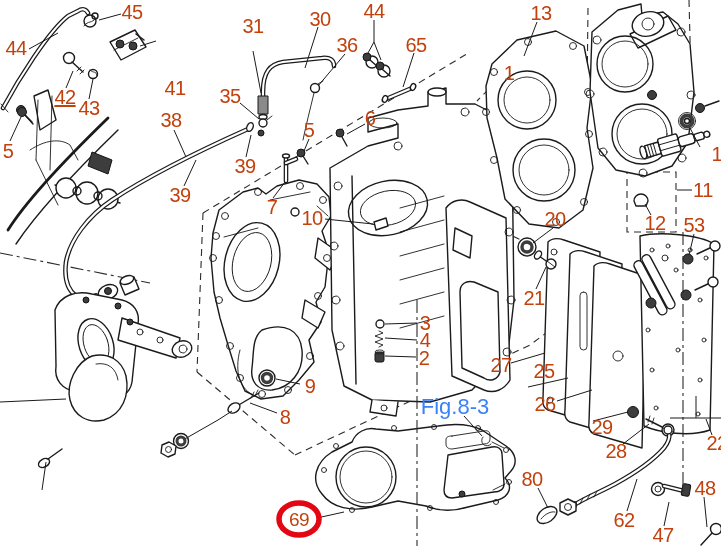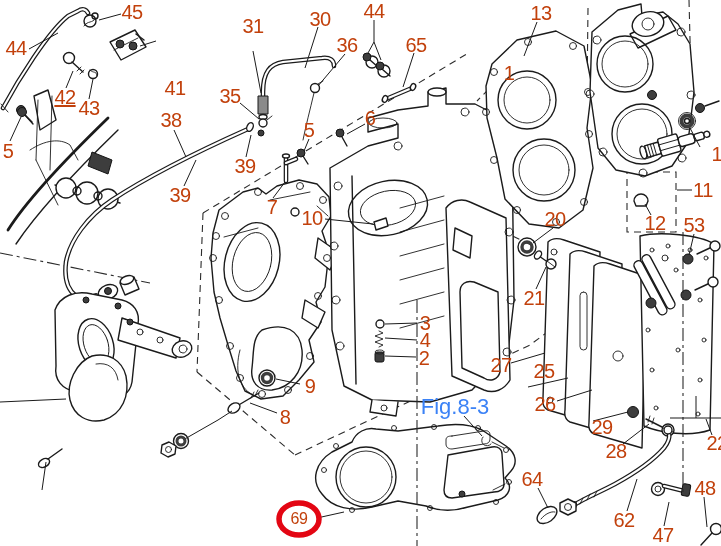--- a/index.html
+++ b/index.html
@@ -3,21 +3,21 @@
 <meta charset="utf-8">
 <style>
   html,body{margin:0;padding:0;background:#fff;}
   .stage{position:relative;width:721px;height:546px;background:#fff;overflow:hidden;
          font-family:"Liberation Sans",sans-serif;}
   .stage svg{position:absolute;left:0;top:0;}
   #labels-layer{position:absolute;left:0;top:0;width:100%;height:100%;}
   .part-label{position:absolute;transform:translate(-50%,-50%);
       font:400 20px/1 "Liberation Sans",sans-serif;color:#c2410c;letter-spacing:-.5px;
       white-space:nowrap;cursor:default;}
-  .part-label.highlighted{font-size:16px;}
+  .part-label.highlighted{font-size:19px;}
   .fig-ref{position:absolute;left:455px;top:407px;transform:translate(-50%,-50%);
       font:400 22px/1 "Liberation Sans",sans-serif;color:#3b82f6;white-space:nowrap;}
   
   .ln{fill:none;stroke:#1b1b1b;stroke-width:1.4;stroke-linecap:round;stroke-linejoin:round}
   .lnw{fill:#fff;stroke:#1b1b1b;stroke-width:1.4;stroke-linecap:round;stroke-linejoin:round}
   .thn{stroke-width:.9}
   .thk{stroke-width:2.8}
   .dk{fill:#3d3d3d;stroke:#141414;stroke-width:1}
   .dl{fill:none;stroke:#2b2b2b;stroke-width:1.1;stroke-dasharray:7 5}
   .cl{fill:none;stroke:#2b2b2b;stroke-width:1.1;stroke-dasharray:13 4 3 4}
@@ -522,21 +522,21 @@
       <span class="part-label" style="left: 425px; top: 323px;">3</span>
       <span class="part-label" style="left: 425px; top: 340px;">4</span>
       <span class="part-label" style="left: 424px; top: 358px;">2</span>
       <span class="part-label" style="left: 310px; top: 386px;">9</span>
       <span class="part-label" style="left: 285px; top: 417px;">8</span>
       <span class="part-label" style="left: 501px; top: 365px;">27</span>
       <span class="part-label" style="left: 516px; top: 371px; margin-left: 28px;">25</span>
       <span class="part-label" style="left: 545px; top: 404px;">26</span>
       <span class="part-label" style="left: 602px; top: 427px;">29</span>
       <span class="part-label" style="left: 616px; top: 451px;">28</span>
-      <span class="part-label" style="left: 532px; top: 479px;">64</span>
+      <span class="part-label" style="left: 532px; top: 479px;">80</span>
       <span class="part-label" style="left: 624px; top: 520px;">62</span>
       <span class="part-label" style="left: 663px; top: 535px;">47</span>
       <span class="part-label" style="left: 705px; top: 488px;">48</span>
       <span class="part-label" style="left: 717px; top: 443px;">22</span>
       <span class="part-label highlighted" style="left: 299px; top: 519px;">69</span>
     </div>
 
 <div class="fig-ref">Fig.8-3</div>
 
 </div>

